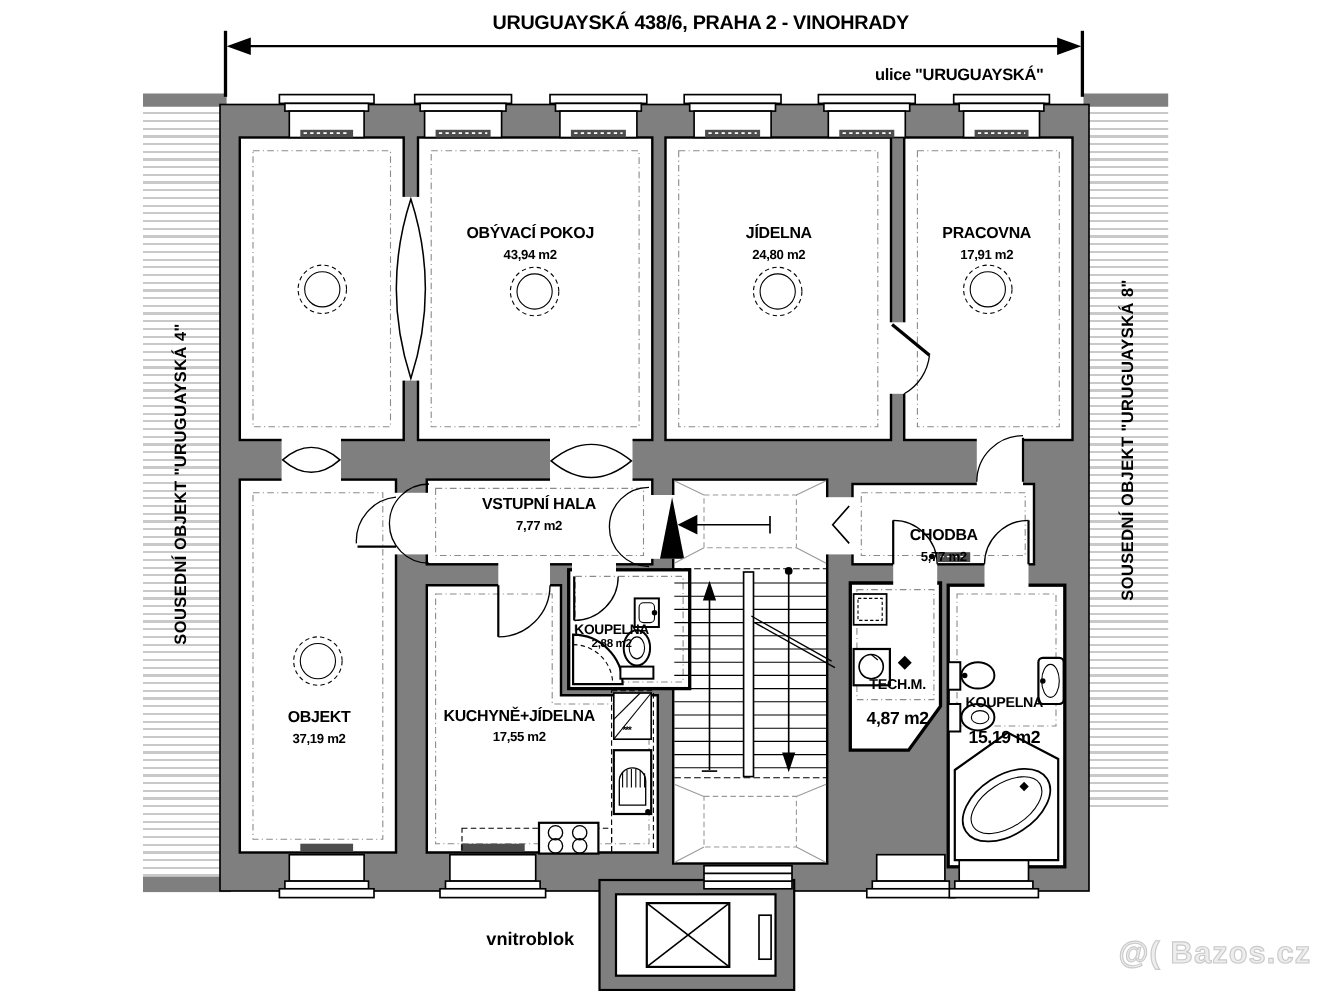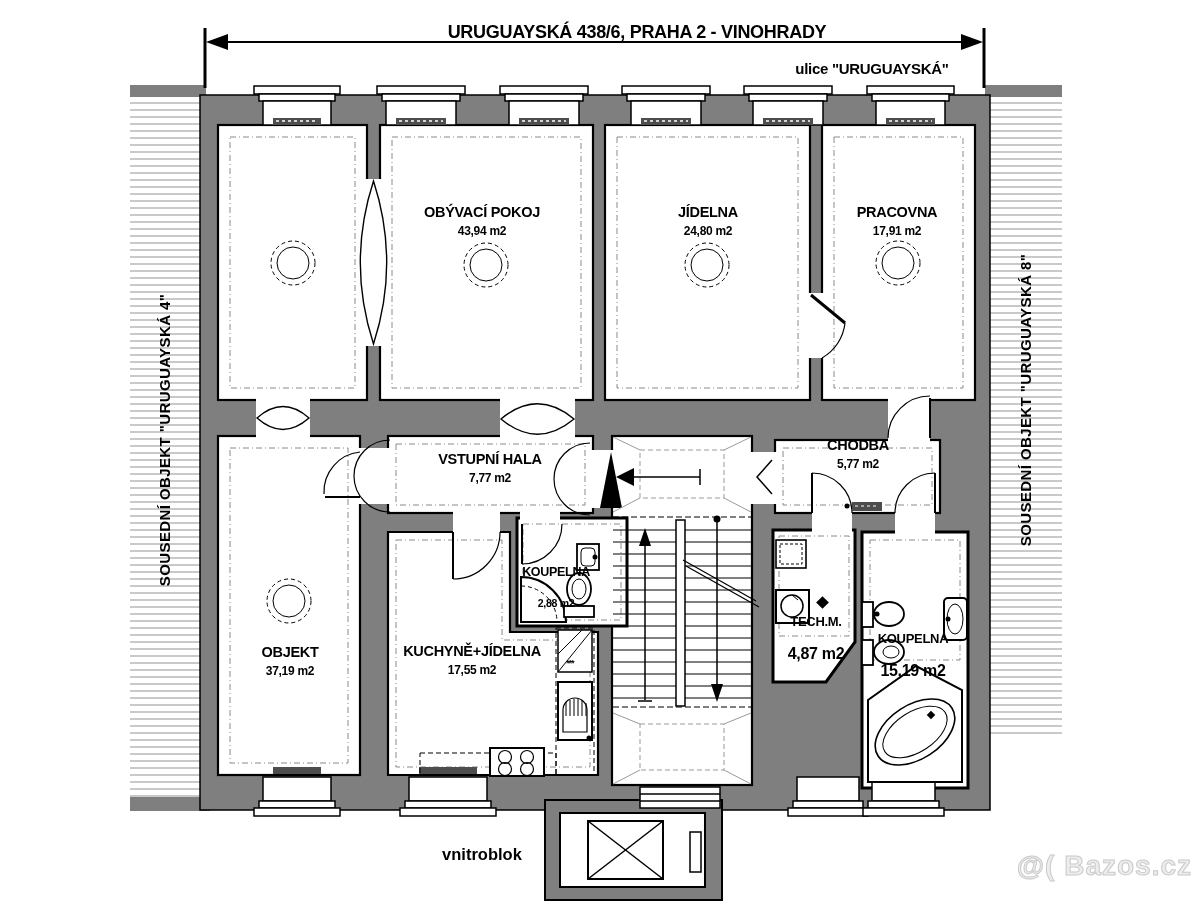--- a/index.html
+++ b/index.html
@@ -9,21 +9,21 @@
   .hatch{position:absolute;background:repeating-linear-gradient(to bottom,#ffffff 0px,#ffffff 5px,#c9c9c9 5px,#c9c9c9 7px);}
   .cap{position:absolute;background:#7f7f7f;}
   .lbl{position:absolute;transform:translateX(-50%);text-align:center;font-weight:700;
        white-space:nowrap;color:#000;letter-spacing:-0.3px;line-height:1.1;}
   .title{font-size:18px;}
   .street{font-size:15px;}
   .side{transform:translate(-50%,-50%) rotate(-90deg);transform-origin:center;font-size:15px;letter-spacing:0.4px;}
   .room-name{font-size:14.5px;}
   .room-area{font-size:12px;margin-top:4px;}
   .sm .room-name{font-size:12.5px;}
-  .sm .room-area{font-size:10.5px;margin-top:18px;}
+  .sm .room-area{font-size:10.5px;margin-top:0;}
   .md .room-name{font-size:13px;}
   .md .room-area{font-size:16px;margin-top:16px;}
   .court{font-size:16.5px;letter-spacing:0px;}
   .vent{position:absolute;font-size:9px;font-weight:700;letter-spacing:-1px;}
   .watermark{position:absolute;right:8px;top:850px;font-size:28px;font-weight:700;
              color:#ededed;-webkit-text-stroke:1px #c9c9c9;letter-spacing:1px;
              font-family:"Liberation Sans",sans-serif;}
 </style>
 </head>
 <body>
@@ -342,42 +342,42 @@
 
     <g fill="#fff" stroke="#000">
       <rect x="560" y="813" width="145" height="74" stroke-width="2"></rect>
       <rect x="588" y="821" width="75" height="58" stroke-width="2"></rect>
       <line x1="588" y1="821" x2="663" y2="879" stroke-width="1.5"></line>
       <line x1="663" y1="821" x2="588" y2="879" stroke-width="1.5"></line>
       <rect x="690" y="832" width="11" height="40" stroke-width="1.5"></rect>
     </g>
   </svg>
 
-  <div class="lbl title" style="left:637px;top:11px;margin-top:12px;">URUGUAYSKÁ 438/6, PRAHA 2 - VINOHRADY</div>
+  <div class="lbl title" style="left:637px;top:11px;">URUGUAYSKÁ 438/6, PRAHA 2 - VINOHRADY</div>
   <div class="lbl street" style="left:872px;top:61px;">ulice "URUGUAYSKÁ"</div>
   <div class="lbl side" style="left:165px;top:440px;">SOUSEDNÍ OBJEKT "URUGUAYSKÁ 4"</div>
   <div class="lbl side" style="left:1026px;top:400px;">SOUSEDNÍ OBJEKT "URUGUAYSKÁ 8"</div>
 
   <div class="lbl" style="left:482px;top:205px;">
     <div class="room-name">OBÝVACÍ POKOJ</div>
     <div class="room-area">43,94 m2</div>
   </div>
   <div class="lbl" style="left:708px;top:205px;">
     <div class="room-name">JÍDELNA</div>
     <div class="room-area">24,80 m2</div>
   </div>
   <div class="lbl" style="left:897px;top:205px;">
     <div class="room-name">PRACOVNA</div>
     <div class="room-area">17,91 m2</div>
   </div>
   <div class="lbl" style="left:490px;top:452px;">
     <div class="room-name">VSTUPNÍ HALA</div>
     <div class="room-area">7,77 m2</div>
   </div>
-  <div class="lbl" style="left:858px;top:438px;">
+  <div class="lbl" style="left:858px;top:480px;">
     <div class="room-name">CHODBA</div>
     <div class="room-area">5,77 m2</div>
   </div>
   <div class="lbl sm" style="left:556px;top:566px;">
     <div class="room-name">KOUPELNA</div>
     <div class="room-area">2,88 m2</div>
   </div>
   <div class="lbl" style="left:290px;top:645px;">
     <div class="room-name">OBJEKT</div>
     <div class="room-area">37,19 m2</div>

